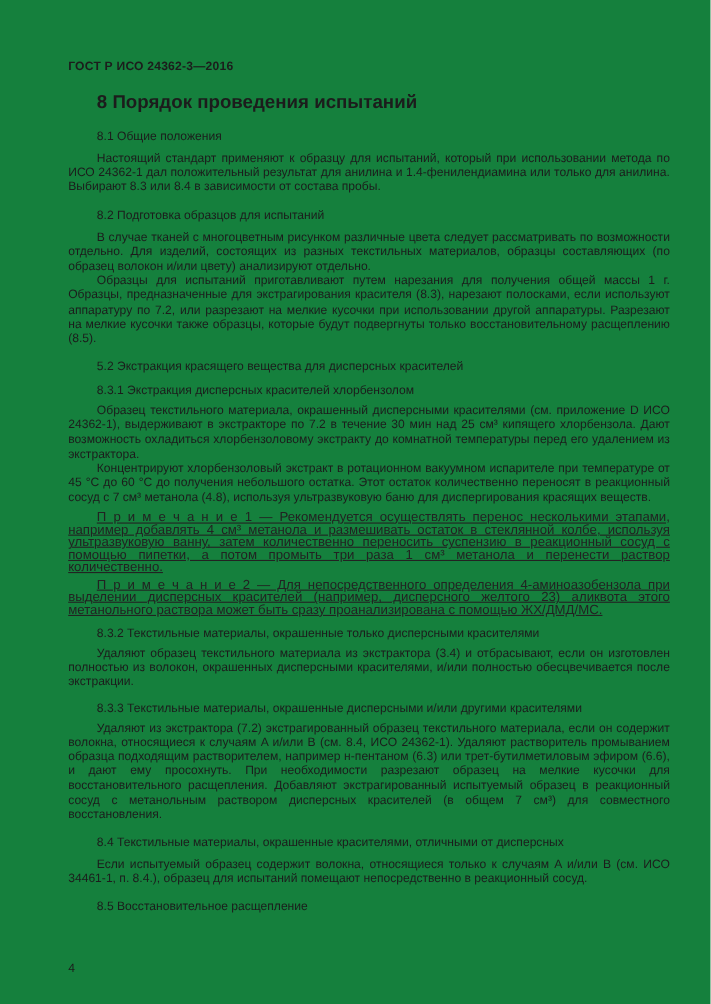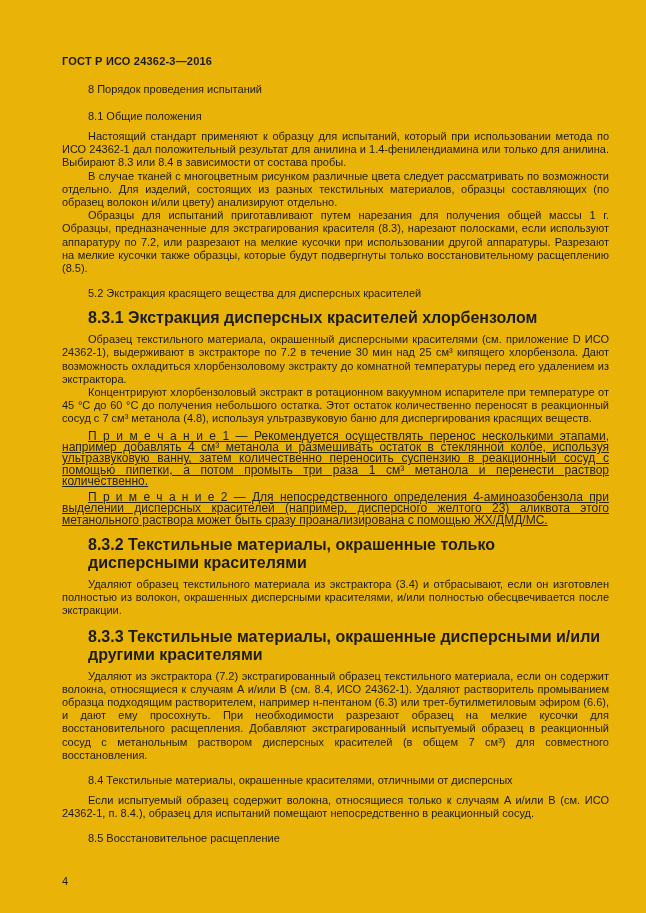--- a/index.html
+++ b/index.html
@@ -13,43 +13,43 @@
     font-family: "Liberation Sans", sans-serif;
     color: #1c1c1c;
     overflow: hidden;
   }
   .page {
     position: relative;
     width: 646px;
     height: 913px;
     box-sizing: border-box;
     padding: 55px 37px 0 62px;
-    background: #eab308;
+    background: #15803d;
   }
   .running-header {
     font-weight: bold;
     font-size: 11px;
     letter-spacing: 0.2px;
     margin-bottom: 12px;
   }
   .doc-body .h1 {
-    font-weight: normal;
-    font-size: 11px;
+    font-weight: bold;
+    font-size: 17px;
     margin: 16px 0 15px;
     padding-left: 26px;
   }
   .doc-body .h2 {
     font-weight: normal;
     font-size: 11px;
     margin: 12px 0 8px;
     padding-left: 26px;
   }
   .doc-body .h3 {
-    font-weight: bold;
-    font-size: 16px;
+    font-weight: normal;
+    font-size: 11px;
     margin: 10px 0 6px;
     padding-left: 26px;
   }
   .doc-body .p {
     font-size: 11px;
     line-height: 13.2px;
     text-indent: 26px;
     text-align: justify;
     margin: 0;
   }
@@ -72,31 +72,32 @@
 </head>
 <body>
 
 <div class="page">
   <div class="running-header">ГОСТ  Р ИСО 24362-3—2016</div>
 
   <div class="doc-body">
       <div class="h1">8  Порядок проведения испытаний</div>
       <div class="h2">8.1  Общие положения</div>
       <div class="p">Настоящий стандарт применяют к образцу для испытаний, который при использовании метода по ИСО 24362-1 дал положительный результат для анилина и 1.4-фенилендиамина или только для анилина. Выбирают 8.3 или 8.4 в зависимости от состава пробы.</div>
+      <div class="h2">8.2  Подготовка образцов для испытаний</div>
       <div class="p">В случае тканей с многоцветным рисунком различные цвета следует рассматривать по возможности отдельно. Для изделий, состоящих из разных текстильных материалов, образцы составляющих (по образец волокон и/или цвету) анализируют отдельно.</div>
       <div class="p">Образцы для испытаний приготавливают путем нарезания для получения общей массы 1 г. Образцы, предназначенные для  экстрагирования красителя (8.3), нарезают полосками, если используют аппаратуру по 7.2, или разрезают на мелкие кусочки при использовании другой аппаратуры. Разрезают на мелкие кусочки также образцы, которые будут подвергнуты только восстановительному расщеплению (8.5).</div>
       <div class="h2">5.2  Экстракция красящего вещества для дисперсных красителей</div>
       <div class="h3">8.3.1  Экстракция дисперсных красителей хлорбензолом</div>
       <div class="p">Образец текстильного материала, окрашенный дисперсными красителями (см. приложение D ИСО 24362-1), выдерживают в экстракторе по 7.2 в течение 30 мин над 25 см³ кипящего хлорбензола. Дают возможность охладиться хлорбензоловому экстракту до комнатной температуры перед его удалением из экстрактора.</div>
       <div class="p">Концентрируют хлорбензоловый экстракт в ротационном вакуумном испарителе при температуре от 45 °С до 60 °С  до  получения небольшого остатка. Этот остаток количественно переносят в реакционный сосуд с 7 см³ метанола (4.8), используя ультразвуковую баню для диспергирования красящих веществ.</div>
       <div class="note">П р и м е ч а н и е   1  — Рекомендуется осуществлять перенос несколькими этапами, например добавлять 4 см³ метанола и размешивать остаток в стеклянной колбе, используя ультразвуковую ванну, затем количественно переносить суспензию в реакционный сосуд с помощью пипетки, а потом промыть три раза 1 см³ метанола и перенести раствор количественно.</div>
       <div class="note">П р и м е ч а н и е   2 — Для непосредственного определения 4-аминоазобензола при выделении дисперсных красителей (например, дисперсного желтого 23) аликвота этого метанольного раствора может быть сразу проанализирована с помощью ЖХ/ДМД/МС.</div>
       <div class="h3">8.3.2  Текстильные материалы, окрашенные только дисперсными красителями</div>
       <div class="p">Удаляют образец текстильного материала из экстрактора (3.4) и отбрасывают, если он изготовлен полностью из волокон, окрашенных дисперсными красителями, и/или полностью обесцвечивается после экстракции.</div>
       <div class="h3">8.3.3  Текстильные материалы, окрашенные дисперсными и/или другими красителями</div>
       <div class="p">Удаляют из экстрактора (7.2) экстрагированный образец текстильного материала, если он содержит волокна, относящиеся к случаям A и/или B (см. 8.4, ИСО 24362-1). Удаляют растворитель промыванием образца подходящим растворителем, например н-пентаном (6.3) или трет-бутилметиловым эфиром (6.6), и дают ему просохнуть. При необходимости разрезают образец на мелкие кусочки для восстановительного расщепления. Добавляют экстрагированный испытуемый образец в реакционный сосуд с метанольным раствором дисперсных красителей (в общем 7 см³) для совместного восстановления.</div>
       <div class="h2">8.4  Текстильные материалы, окрашенные красителями, отличными от дисперсных</div>
-      <div class="p">Если испытуемый образец содержит волокна, относящиеся только к случаям A и/или B (см. ИСО 24362-1, п. 8.4.), образец для испытаний помещают непосредственно в реакционный сосуд.</div>
+      <div class="p">Если испытуемый образец содержит волокна, относящиеся только к случаям A и/или B (см. ИСО 34461-1, п. 8.4.), образец для испытаний помещают непосредственно в реакционный сосуд.</div>
       <div class="h2">8.5  Восстановительное расщепление</div>
     </div>
 
   <div class="page-number">4</div>
 </div>
 
 </body></html>

